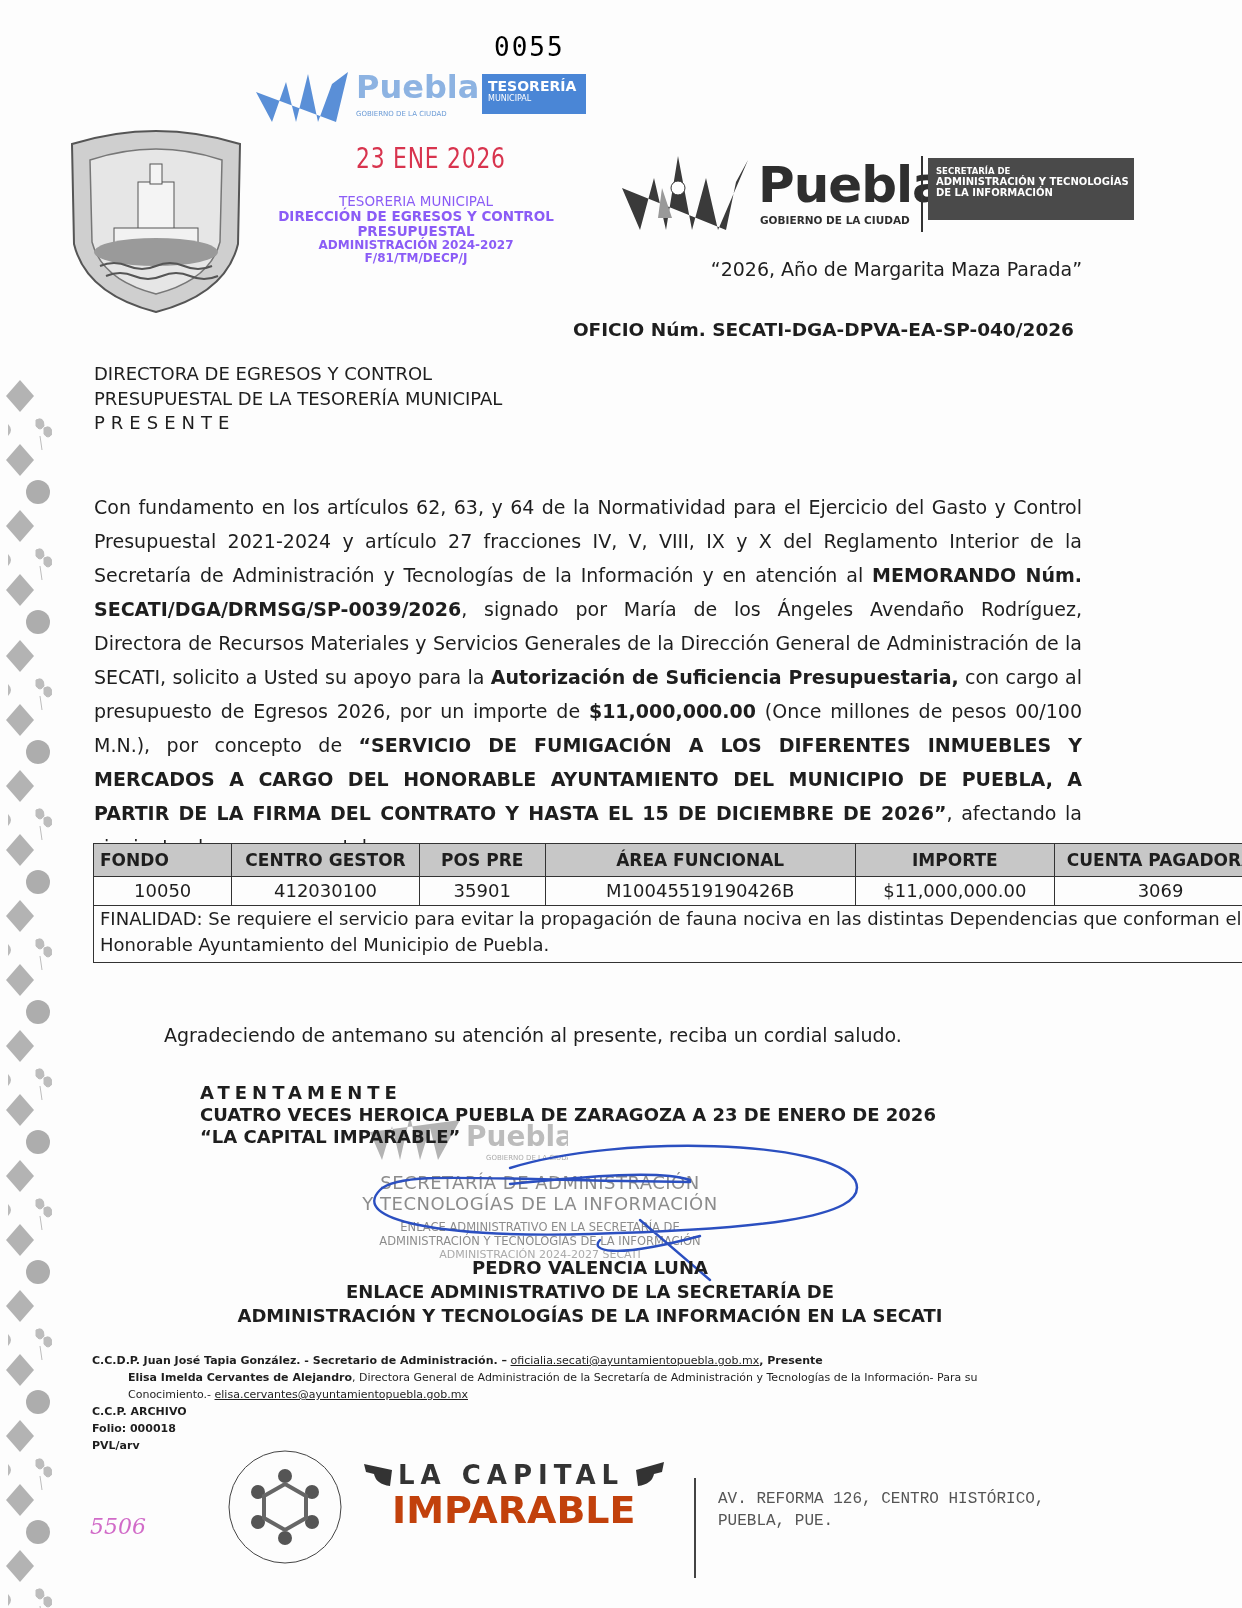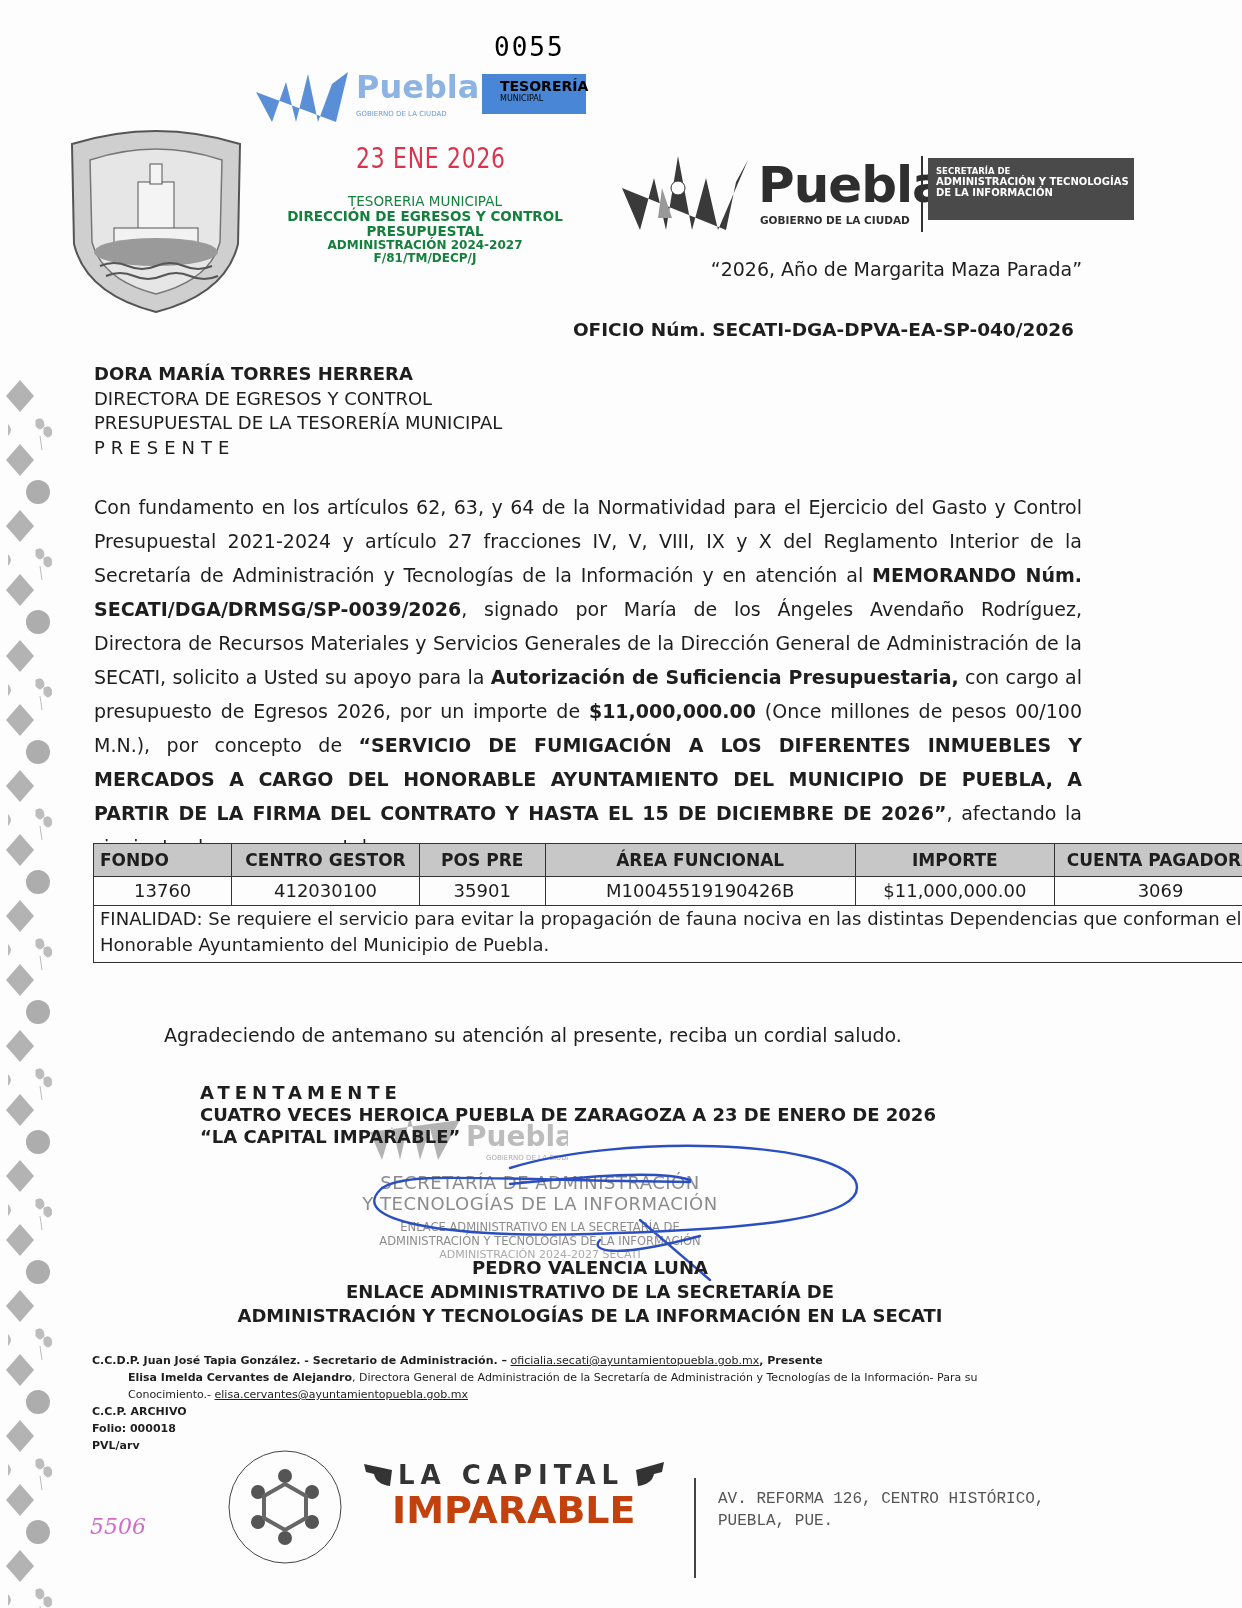--- a/index.html
+++ b/index.html
@@ -6,21 +6,21 @@
   body { width: 1242px; height: 1608px; background: #fdfdfd; position: relative; overflow: hidden; font-family: "Liberation Sans", sans-serif; color: #1e1e1e; }
   .abs { position: absolute; }
   
   .border-strip { left: 0; top: 380px; width: 52px; height: 1228px; }
   
   .coat { left: 66px; top: 124px; width: 180px; height: 190px; }
   
   .stamp-num { left: 494px; top: 32px; color: #000000; font-family: "DejaVu Sans Mono", monospace; font-size: 26px; letter-spacing: 2px; }
   .stamp-logo { left: 252px; top: 62px; width: 340px; height: 64px; }
   .stamp-date { left: 356px; top: 142px; color: #d8344e; font-family: "DejaVu Sans", sans-serif; font-size: 28px; letter-spacing: 1px; transform: scaleX(0.78); transform-origin: left top; }
-  .stamp-lines { left: 270px; top: 194px; width: 310px; text-align: center; color: #15803d; font-family: "DejaVu Sans", sans-serif; font-size: 13.5px; line-height: 15px; }
+  .stamp-lines { left: 261px; top: 194px; width: 310px; text-align: center; color: #8b5cf6; font-family: "DejaVu Sans", sans-serif; font-size: 13.5px; line-height: 15px; }
   .stamp-lines .b { font-weight: bold; }
   .stamp-lines .s { font-size: 12px; font-weight: bold; line-height: 13px; }
   
   .hdr-logo { left: 618px; top: 148px; width: 520px; height: 90px; }
   .hdr-box { position: absolute; left: 310px; top: 10px; width: 206px; height: 62px; background: #4a4a4a; color: #fff; font-family: "DejaVu Sans", sans-serif; padding: 8px 0 0 8px; box-sizing: border-box; }
   .hdr-box .t1 { font-size: 8.5px; font-weight: bold; }
   .hdr-box .t2 { font-size: 10px; font-weight: bold; line-height: 11px; }
   .hdr-word { position: absolute; left: 140px; top: 8px; font-family: "DejaVu Sans", sans-serif; font-weight: bold; font-size: 50px; color: #2e2e2e; letter-spacing: -1px; }
   .hdr-sub { position: absolute; left: 142px; top: 66px; font-family: "DejaVu Sans", sans-serif; font-weight: bold; font-size: 10.5px; color: #2e2e2e; }
   .hdr-div { position: absolute; left: 303px; top: 8px; width: 2px; height: 76px; background: #333; }
@@ -100,21 +100,21 @@
   <path d="M40 152 q14 -6 28 0 t28 0 t28 0 t28 0" stroke="#555" fill="none" stroke-width="2"></path>
 </svg>
 
 <div class="abs stamp-num">0055</div>
 <div class="abs stamp-logo">
   <svg width="100" height="64" viewBox="0 0 100 64">
     <path d="M4 30 L20 60 L34 20 L44 60 L56 12 L66 60 L80 22 L96 10 L84 60 Z" fill="#3d7bd0" opacity="0.85"></path>
   </svg>
   <span style="position:absolute;left:104px;top:6px;font-family:'DejaVu Sans',sans-serif;font-weight:bold;font-size:32px;color:#5f95d8;opacity:0.7;">Puebla</span>
   <span style="position:absolute;left:104px;top:48px;font-family:'DejaVu Sans',sans-serif;font-size:7px;color:#6b9bd6;">GOBIERNO DE LA CIUDAD</span>
-  <div style="position:absolute;left:230px;top:12px;width:104px;height:40px;background:#4a86d6;color:#000000;font-family:'DejaVu Sans',sans-serif;padding:4px 18px;box-sizing:border-box;">
+  <div style="position:absolute;left:230px;top:12px;width:104px;height:40px;background:#4a86d6;color:#ffffff;font-family:'DejaVu Sans',sans-serif;padding:4px 6px;box-sizing:border-box;">
     <div style="font-weight:bold;font-size:14px;line-height:16px;">TESORERÍA</div>
     <div style="font-size:8px;">MUNICIPAL</div>
   </div>
 </div>
 <div class="abs stamp-date">23 ENE 2026</div>
 <div class="abs stamp-lines">
   <div>TESORERIA MUNICIPAL</div>
   <div class="b">DIRECCIÓN DE EGRESOS Y CONTROL</div>
   <div class="b">PRESUPUESTAL</div>
   <div class="s">ADMINISTRACIÓN 2024-2027</div>
@@ -133,40 +133,39 @@
   <div class="hdr-box">
     <div class="t1">SECRETARÍA DE</div>
     <div class="t2">ADMINISTRACIÓN Y TECNOLOGÍAS</div>
     <div class="t2">DE LA INFORMACIÓN</div>
   </div>
 </div>
 <div class="abs motto">“2026, Año de Margarita Maza Parada”</div>
 <div class="abs oficio">OFICIO Núm. SECATI-DGA-DPVA-EA-SP-040/2026</div>
 
 <div class="abs addr">
-  <div class="name">DORA MARÍA TORRES HERRERA</div>
   <div>DIRECTORA DE EGRESOS Y CONTROL</div>
   <div>PRESUPUESTAL DE LA TESORERÍA MUNICIPAL</div>
   <div class="pres">PRESENTE</div>
 </div>
 
 <div class="abs body-text"><span>Con fundamento en los artículos 62, 63, y 64 de la Normatividad para el Ejercicio del Gasto y Control Presupuestal 2021-2024 y artículo 27 fracciones IV, V, VIII, IX y X del Reglamento Interior de la Secretaría de Administración y Tecnologías de la Información y en atención al </span><b>MEMORANDO Núm. SECATI/DGA/DRMSG/SP-0039/2026</b><span>, signado por María de los Ángeles Avendaño Rodríguez, Directora de Recursos Materiales y Servicios Generales de la Dirección General de Administración de la SECATI, solicito a Usted su apoyo para la </span><b>Autorización de Suficiencia Presupuestaria,</b><span> con cargo al presupuesto de Egresos 2026, por un importe de </span><b>$11,000,000.00</b><span> (Once millones de pesos 00/100 M.N.), por concepto de </span><b>“SERVICIO DE FUMIGACIÓN A LOS DIFERENTES INMUEBLES Y MERCADOS A CARGO DEL HONORABLE AYUNTAMIENTO DEL MUNICIPIO DE PUEBLA, A PARTIR DE LA FIRMA DEL CONTRATO Y HASTA EL 15 DE DICIEMBRE DE 2026”</b><span>, afectando la siguiente clave presupuestal:</span></div>
 
 <table class="abs ptable">
   <tbody>
       <tr>
     <th style="width:100px;text-align:left;">FONDO</th>
     <th style="width:140px;">CENTRO GESTOR</th>
     <th style="width:90px;">POS PRE</th>
     <th style="width:240px;">ÁREA FUNCIONAL</th>
     <th style="width:150px;">IMPORTE</th>
     <th style="width:160px;">CUENTA PAGADORA</th>
   </tr>
   <tr>
-    <td>13760</td>
+    <td>10050</td>
     <td>412030100</td>
     <td>35901</td>
     <td>M10045519190426B</td>
     <td>$11,000,000.00</td>
     <td>3069</td>
   </tr>
   <tr>
     <td class="fin" colspan="6">FINALIDAD: Se requiere el servicio para evitar la propagación de fauna nociva en las distintas Dependencias que conforman el Honorable Ayuntamiento del Municipio de Puebla.</td>
   </tr>
 </tbody>

